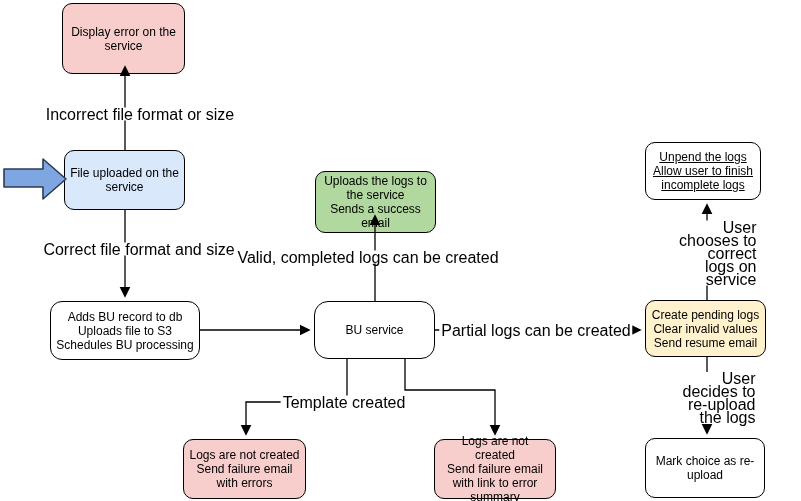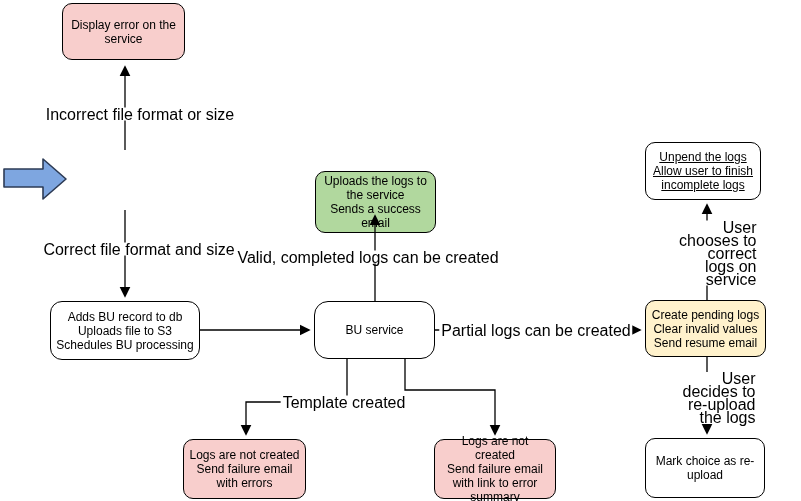--- a/index.html
+++ b/index.html
@@ -36,21 +36,21 @@
     background:var(--label-bg,#fff);
     font-size:16px;line-height:13px;
     color:#000;
     white-space:pre-line;
     text-align:right;
     padding:0 2px;
     margin-left:14px;
   }
 
   
-  #n-display   {left:62px;  top:3px;   width:123px; height:57px;}
+  #n-display   {left:62px;  top:3px;   width:123px; height:71px;}
   #n-file      {left:64px;  top:150px; width:121px; height:60px;}
   #n-adds      {left:50px;  top:301px; width:150px; height:59px; border-radius:12px;}
   #n-bu        {left:314px; top:301px; width:121px; height:58px; border-radius:14px;}
   #n-green     {left:315px; top:149px; width:121px; height:62px;margin-top:22px;}
   #n-yellow    {left:645px; top:300px; width:121px; height:57px;}
   #n-unpend    {left:645px; top:142px; width:116px; height:58px;text-decoration:underline;}
   #n-mark      {left:645px; top:438px; width:120px; height:60px;}
   #n-pink2     {left:183px; top:439px; width:123px; height:60px;}
   #n-pink3     {left:434px; top:439px; width:122px; height:60px;}
 
@@ -64,20 +64,21 @@
   #l-correctsvc {left:702px; top:253px;}
   #l-reupload   {left:700px; top:398px;}
 </style>
 </head>
 <body>
 
 <div id="canvas">
 
   <div class="node fill-pink" id="n-display">Display error on the service</div>
 
+  <div class="node fill-blue" id="n-file">File uploaded on the service</div>
 
   <div class="node fill-white" id="n-adds">Adds BU record to db
 Uploads file to S3
 Schedules BU processing</div>
 
   <div class="node fill-white" id="n-bu">BU service</div>
 
   <div class="node fill-green" id="n-green">Uploads the logs to the service
 Sends a success email</div>
 

